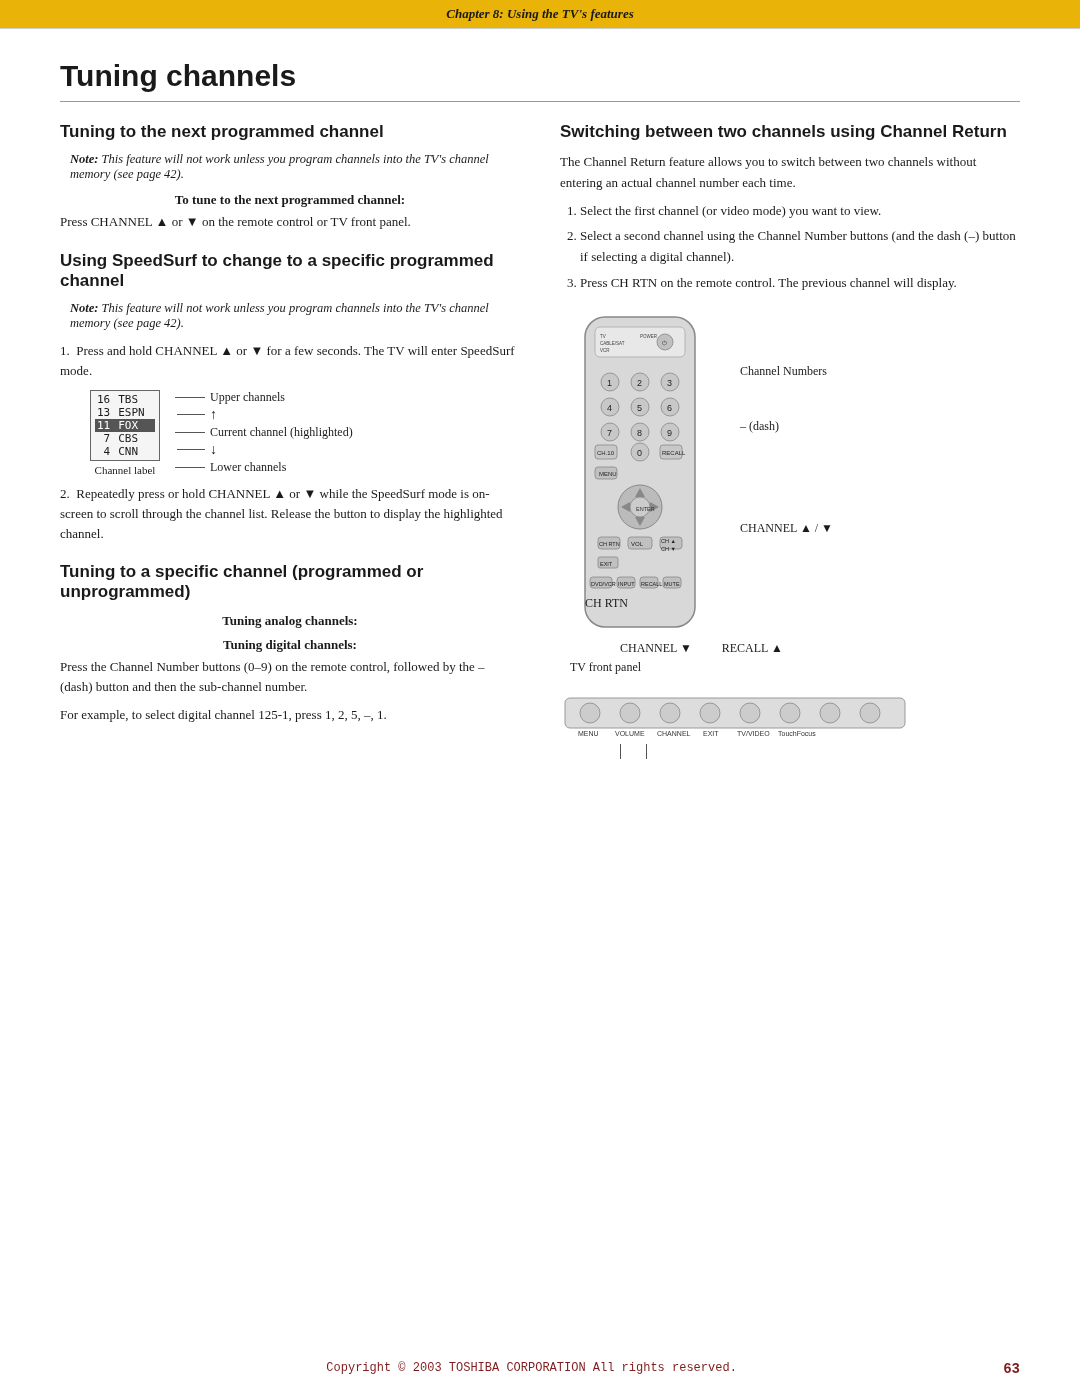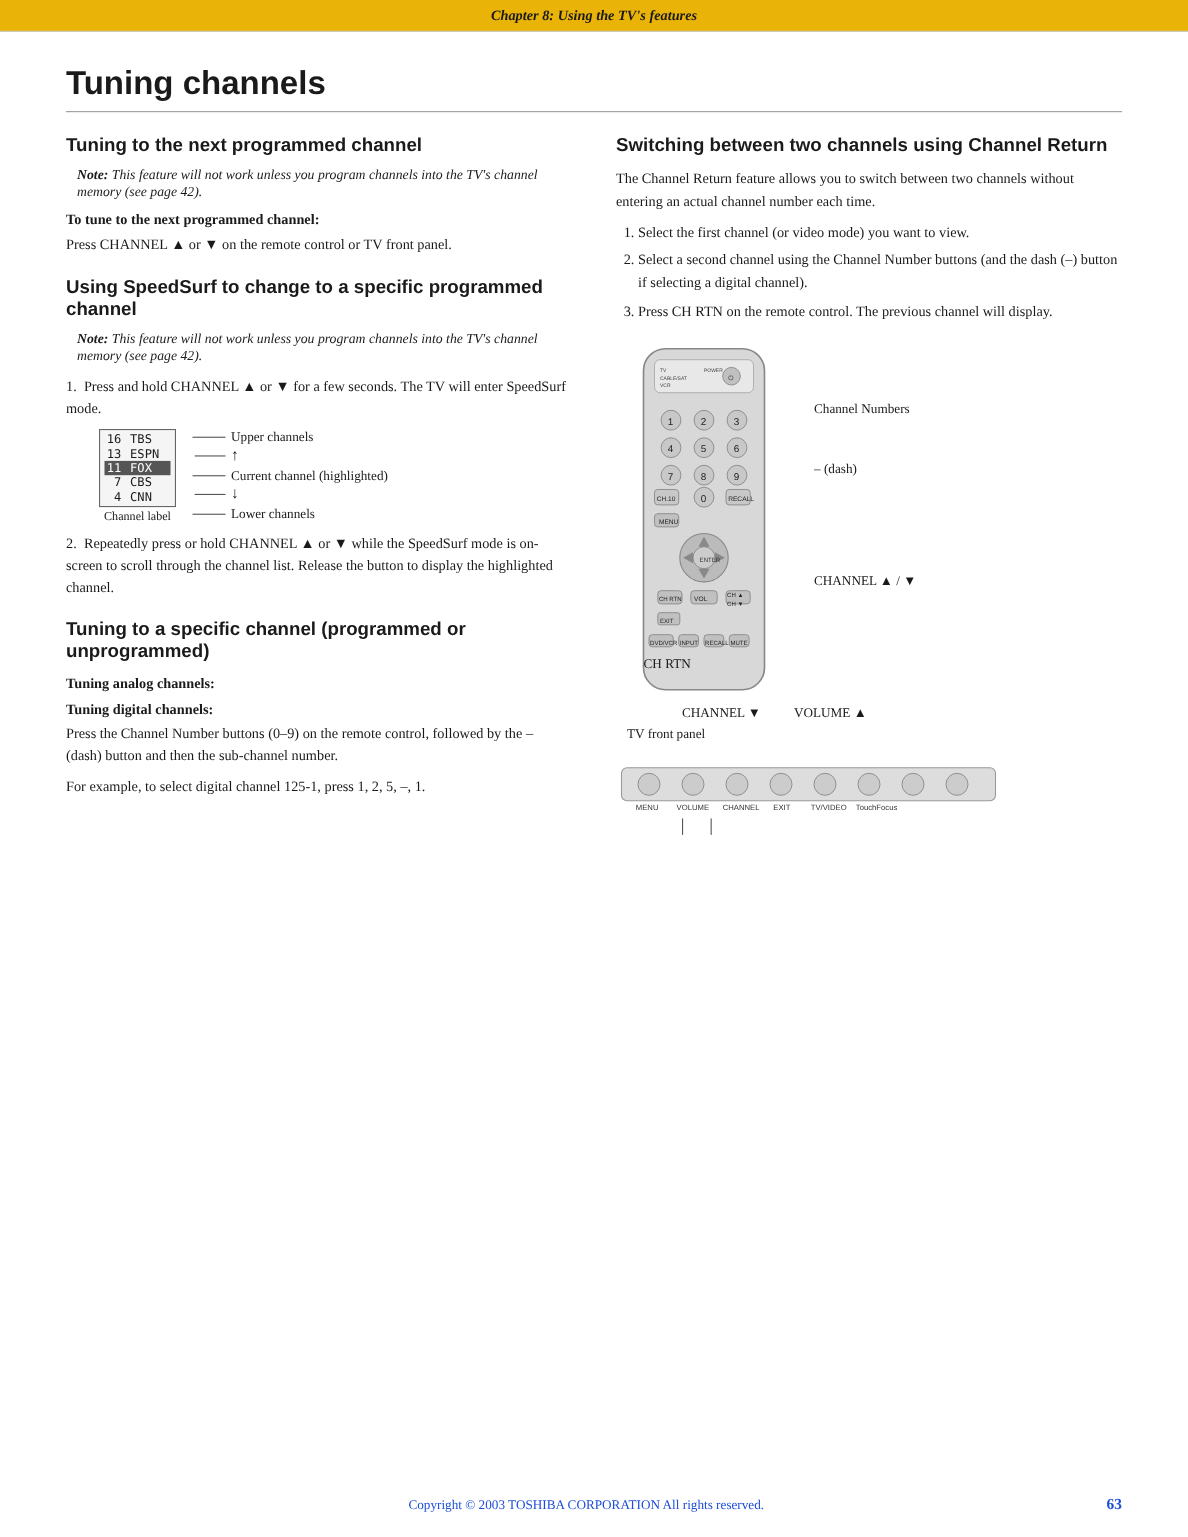--- a/index.html
+++ b/index.html
@@ -59,20 +59,21 @@
       font-style: italic;
     }
     .note-italic {
       font-style: italic;
     }
     .sub-heading {
       font-weight: bold;
       font-size: 13px;
       margin-bottom: 4px;
       margin-top: 8px;
+      text-align: center;
     }
     .body-text {
       font-size: 13px;
       line-height: 1.55;
       margin-bottom: 8px;
     }
     .section-block {
       margin-bottom: 18px;
     }
     ol {
@@ -85,21 +86,22 @@
     }
     .page-footer {
       position: absolute;
       bottom: 20px;
       left: 0;
       right: 0;
       display: flex;
       justify-content: space-between;
       padding: 0 60px;
       font-size: 12px;
-      color: #1d4ed8;
+      color: #7f1d1d;
+      font-family: Liberation Mono, monospace;
     }
     .footer-copy {
       text-align: center;
       flex: 1;
     }
     .footer-page {
       font-weight: bold;
       font-size: 14px;
     }
   </style>
@@ -311,21 +313,21 @@
       </div>
 
       <div style="font-size:12px; margin-left:25px; margin-top:-60px;">
         <span>CH RTN</span>
       </div>
 
       <div style="margin-top:30px;">
         
         <div style="display:flex; gap:20px; font-size:12px; margin-left:60px; margin-bottom:4px;">
           <span>CHANNEL ▼</span>
-          <span style="margin-left:10px;">VOLUME ▲</span>
+          <span style="margin-left:10px;">RECALL ▲</span>
         </div>
         
         <div style="font-size:12px; margin-left:10px; margin-bottom:3px;">TV front panel</div>
 
         
         <svg width="350" height="60" viewBox="0 0 350 60">
 
           <rect x="5" y="20" width="340" height="30" rx="5" fill="#ddd" stroke="#999" stroke-width="1"></rect>
 
           <circle cx="30" cy="35" r="10" fill="#ccc" stroke="#888" stroke-width="0.8"></circle>

